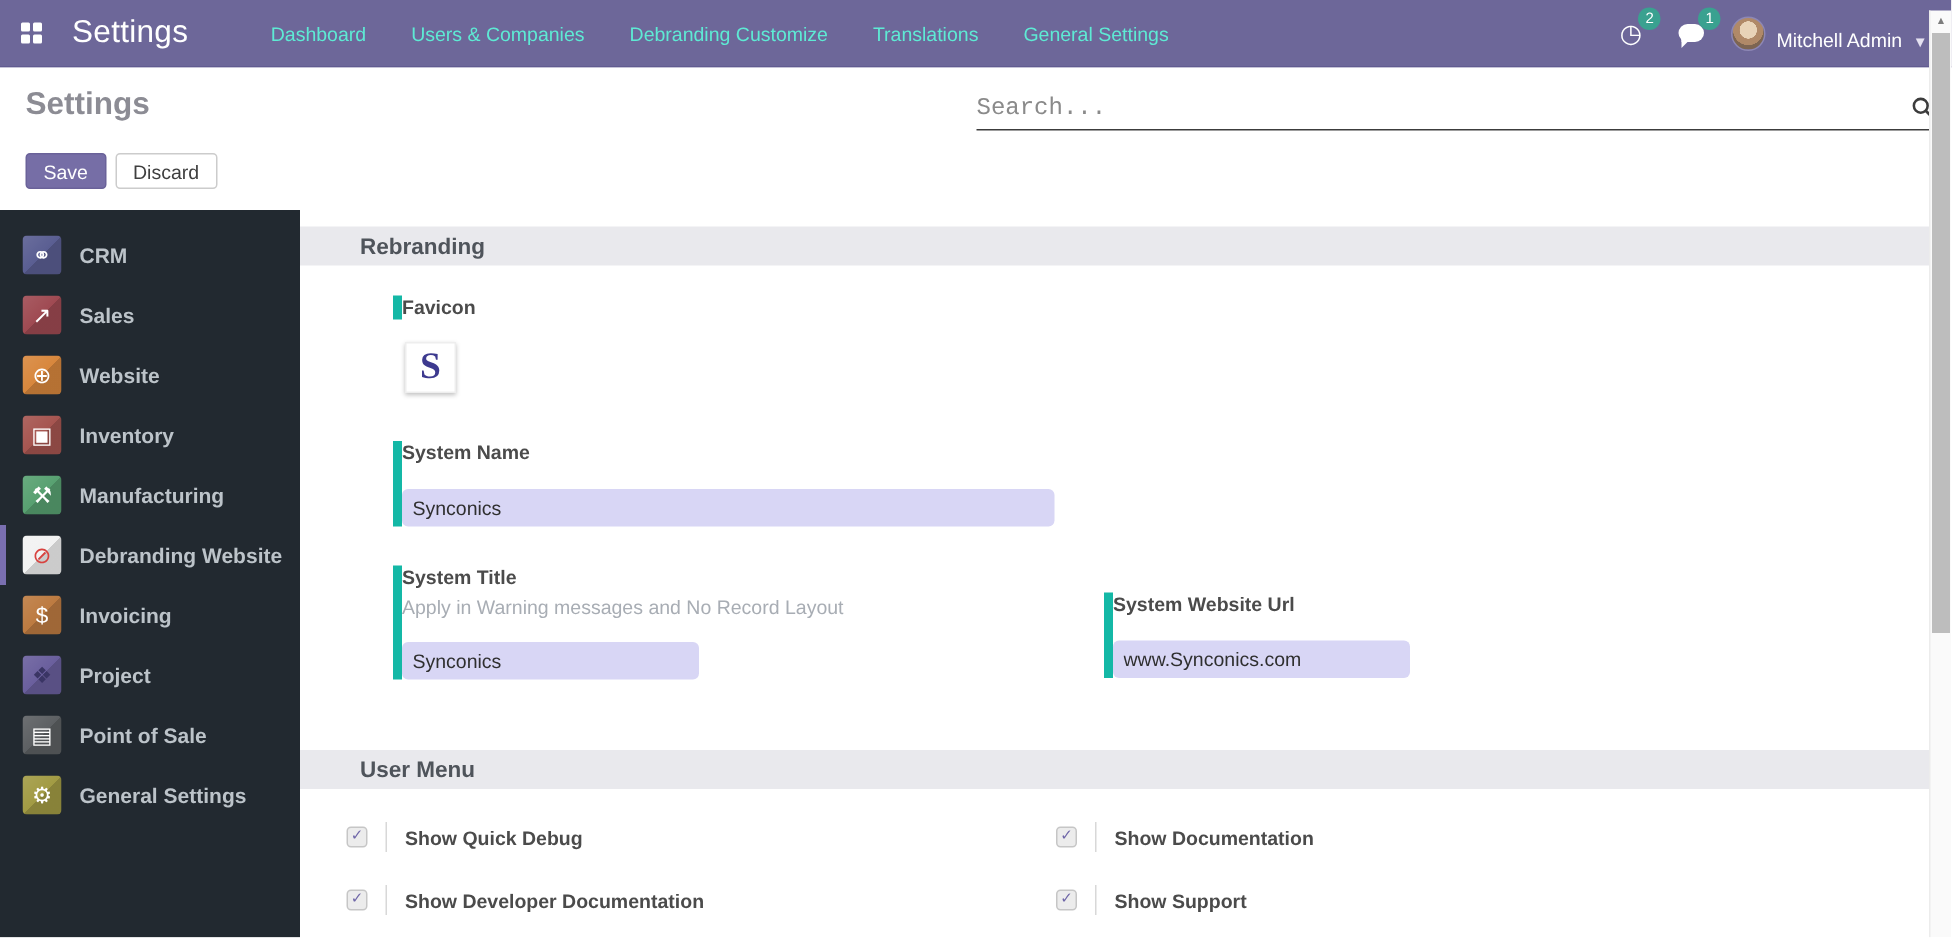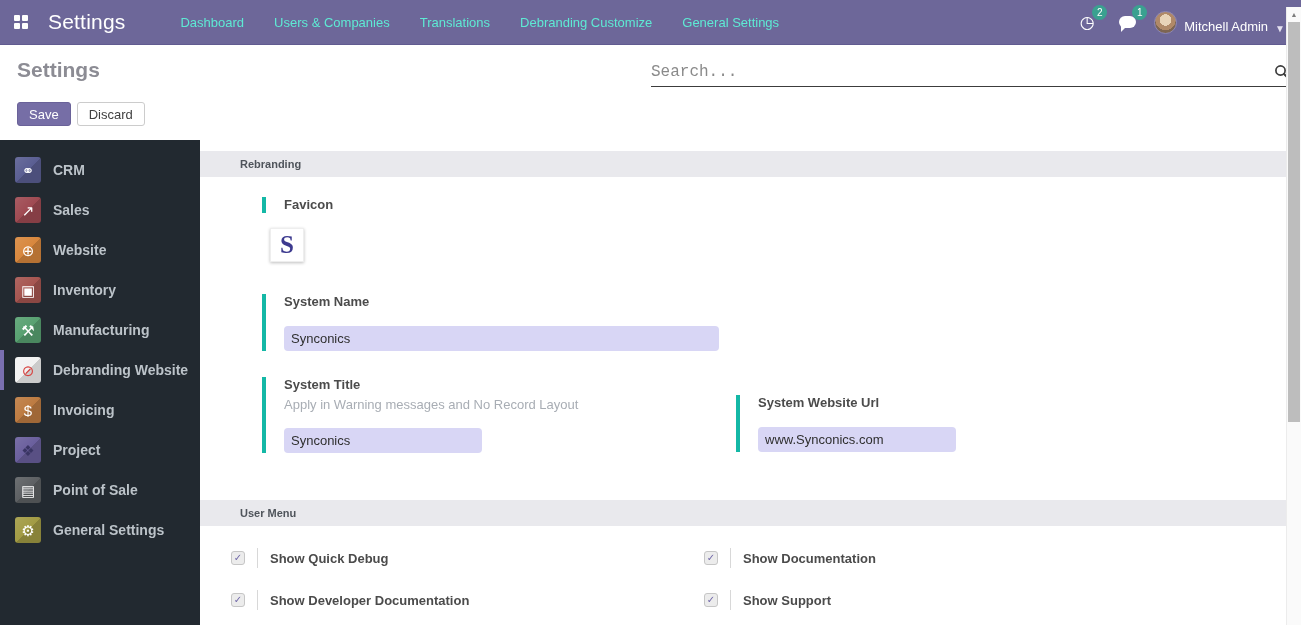--- a/index.html
+++ b/index.html
@@ -47,23 +47,23 @@
   .side-item.active:before { content:""; position:absolute; left:0; top:0; bottom:0; width:4px; background:#7a6fb0; }
   .app-icon { width:26px; height:26px; border-radius:3px; margin-right:12px; flex:0 0 auto;
               display:flex; align-items:center; justify-content:center; font-size:15px; line-height:1;
               background-image:linear-gradient(135deg, rgba(255,255,255,.10) 0%, rgba(255,255,255,0) 50%, rgba(0,0,0,.16) 50%, rgba(0,0,0,.16) 100%); }
   .side-label { font-size:14px; color:#bcc3c9;font-weight:bold; }
 
   
   .content { position:absolute; top:140px; left:200px; right:0; bottom:0; background:#fff; overflow:hidden; }
   .content-inner { margin-right:15px; padding-top:11px; }
   .section-band { height:26px; background:#e9e9ed; display:flex; align-items:center; padding-left:40px; }
-  .section-title { font-size:11px; font-weight:bold; color:#4f545b; }
-
-  .group { border-left:4px solid #14b8a6; padding-left:18px; }
+  .section-title { font-size:15px; font-weight:bold; color:#4f545b; }
+
+  .group { border-left:6px solid #14b8a6; padding-left:0; }
   .field-label { font-size:13px; font-weight:bold; color:#4b4b4b; line-height:16px; }
   .help-text { font-size:13px; color:#a8adb4; line-height:13px; margin-top:5px; }
   .o-input { display:block; border:none; outline:none; background:#d8d6f5; border-radius:4px; height:25px;
              font-size:13px; color:#2f2f2f; padding:0 7px; font-family:"Liberation Sans", sans-serif; }
 
   .favicon-group { margin:20px 0 0 62px; }
   .favicon-box { margin:15px 0 0 70px; width:34px; height:34px; background:#fff; border:1px solid #eee;
                  box-shadow:0 1px 3px rgba(0,0,0,.25); display:flex; align-items:center; justify-content:center; cursor:pointer; }
   .favicon-letter { font-size:25px; font-weight:bold; color:#3d3a8f; font-family:"Liberation Serif", serif; }
 
@@ -101,22 +101,22 @@
           <span></span>
           <span></span>
           <span></span>
           <span></span>
         </div>
     </div>
     <div class="brand">Settings</div>
     <div class="nav">
       <div class="nav-item">Dashboard</div>
       <div class="nav-item">Users &amp; Companies</div>
+      <div class="nav-item">Debranding Customize</div>
       <div class="nav-item">Translations</div>
-      <div class="nav-item">Debranding Customize</div>
       <div class="nav-item">General Settings</div>
     </div>
     <div class="top-right">
       <div class="top-icon">
         <span class="clock-glyph">◷</span>
         <span class="badge">2</span>
       </div>
       <div class="top-icon">
         <span class="bubble"></span>
         <span class="badge">1</span>

